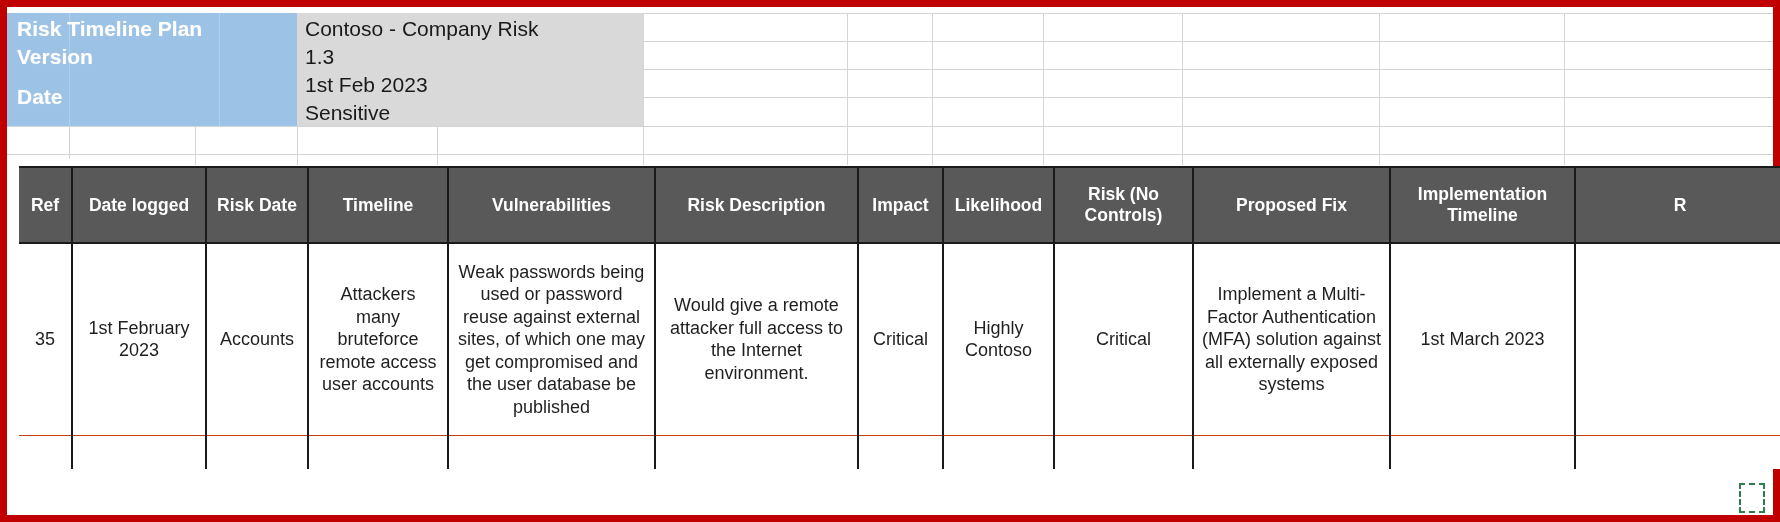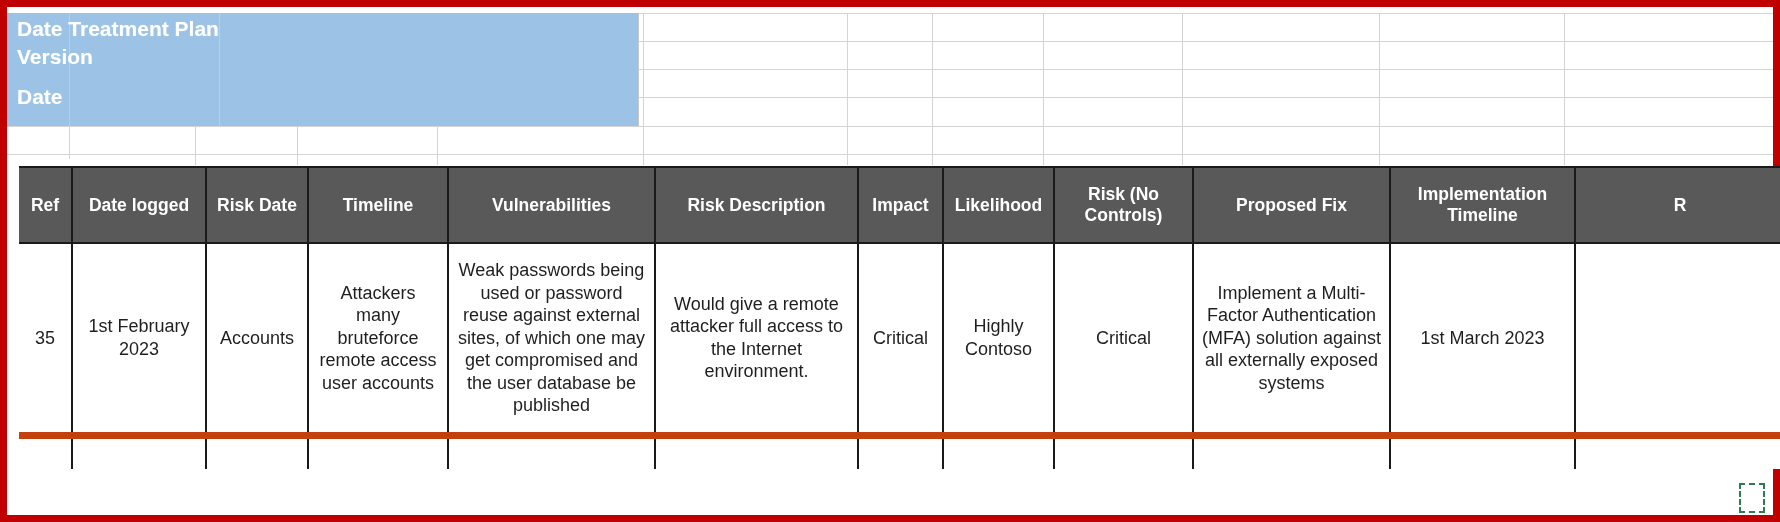--- a/index.html
+++ b/index.html
@@ -112,21 +112,21 @@
   #main-table td {
     background: #ffffff;
     color: #1f1f1f;
     font-size: 18px;
     line-height: 22.5px;
     text-align: center;
     vertical-align: middle;
     padding: 5px 7px;
     height: 192px;
     border-right: 2px solid #1a1a1a;
-    border-bottom: 7px solid #c2410c;
+    border-bottom: 1px solid #c2410c;
     overflow: hidden;
   }
   td.align-left { text-align: left; margin-top: 40px; }
   td.cell-red {
     background: #ff0000;
     color: #6b0f0f;
   }
   td.thin-sep { border-right: 1px solid #bfbfbf; }
 
   
@@ -170,25 +170,31 @@
     <div class="gridline-v" style="left:840px; top:6px"></div>
     <div class="gridline-v" style="left:925px; top:6px"></div>
     <div class="gridline-v" style="left:1036px; top:6px"></div>
     <div class="gridline-v" style="left:1175px; top:6px"></div>
     <div class="gridline-v" style="left:1372px; top:6px"></div>
     <div class="gridline-v" style="left:1557px; top:6px"></div>
 
     <div id="title-block">
       <div id="title-label-split"></div>
       <div id="title-label-split2"></div>
-      <div class="title-label" style="top:2px">Date Treatment Plan</div>
+      <div class="title-label" style="top:2px">Risk Timeline Plan</div>
       <div class="title-label" style="top:30px">Version</div>
       <div class="title-label" style="top:70px">Date</div>
     </div>
 
+    <div id="value-block">
+      <div class="value-text" style="top:2px">Contoso - Company Risk</div>
+      <div class="value-text" style="top:30px">1.3</div>
+      <div class="value-text" style="top:58px">1st Feb 2023</div>
+      <div class="value-text" style="top:86px">Sensitive</div>
+    </div>
 
     <table id="main-table">
       <colgroup>
         <col style="width:53px">
         <col style="width:134px">
         <col style="width:102px">
         <col style="width:140px">
         <col style="width:207px">
         <col style="width:203px">
         <col style="width:85px">

